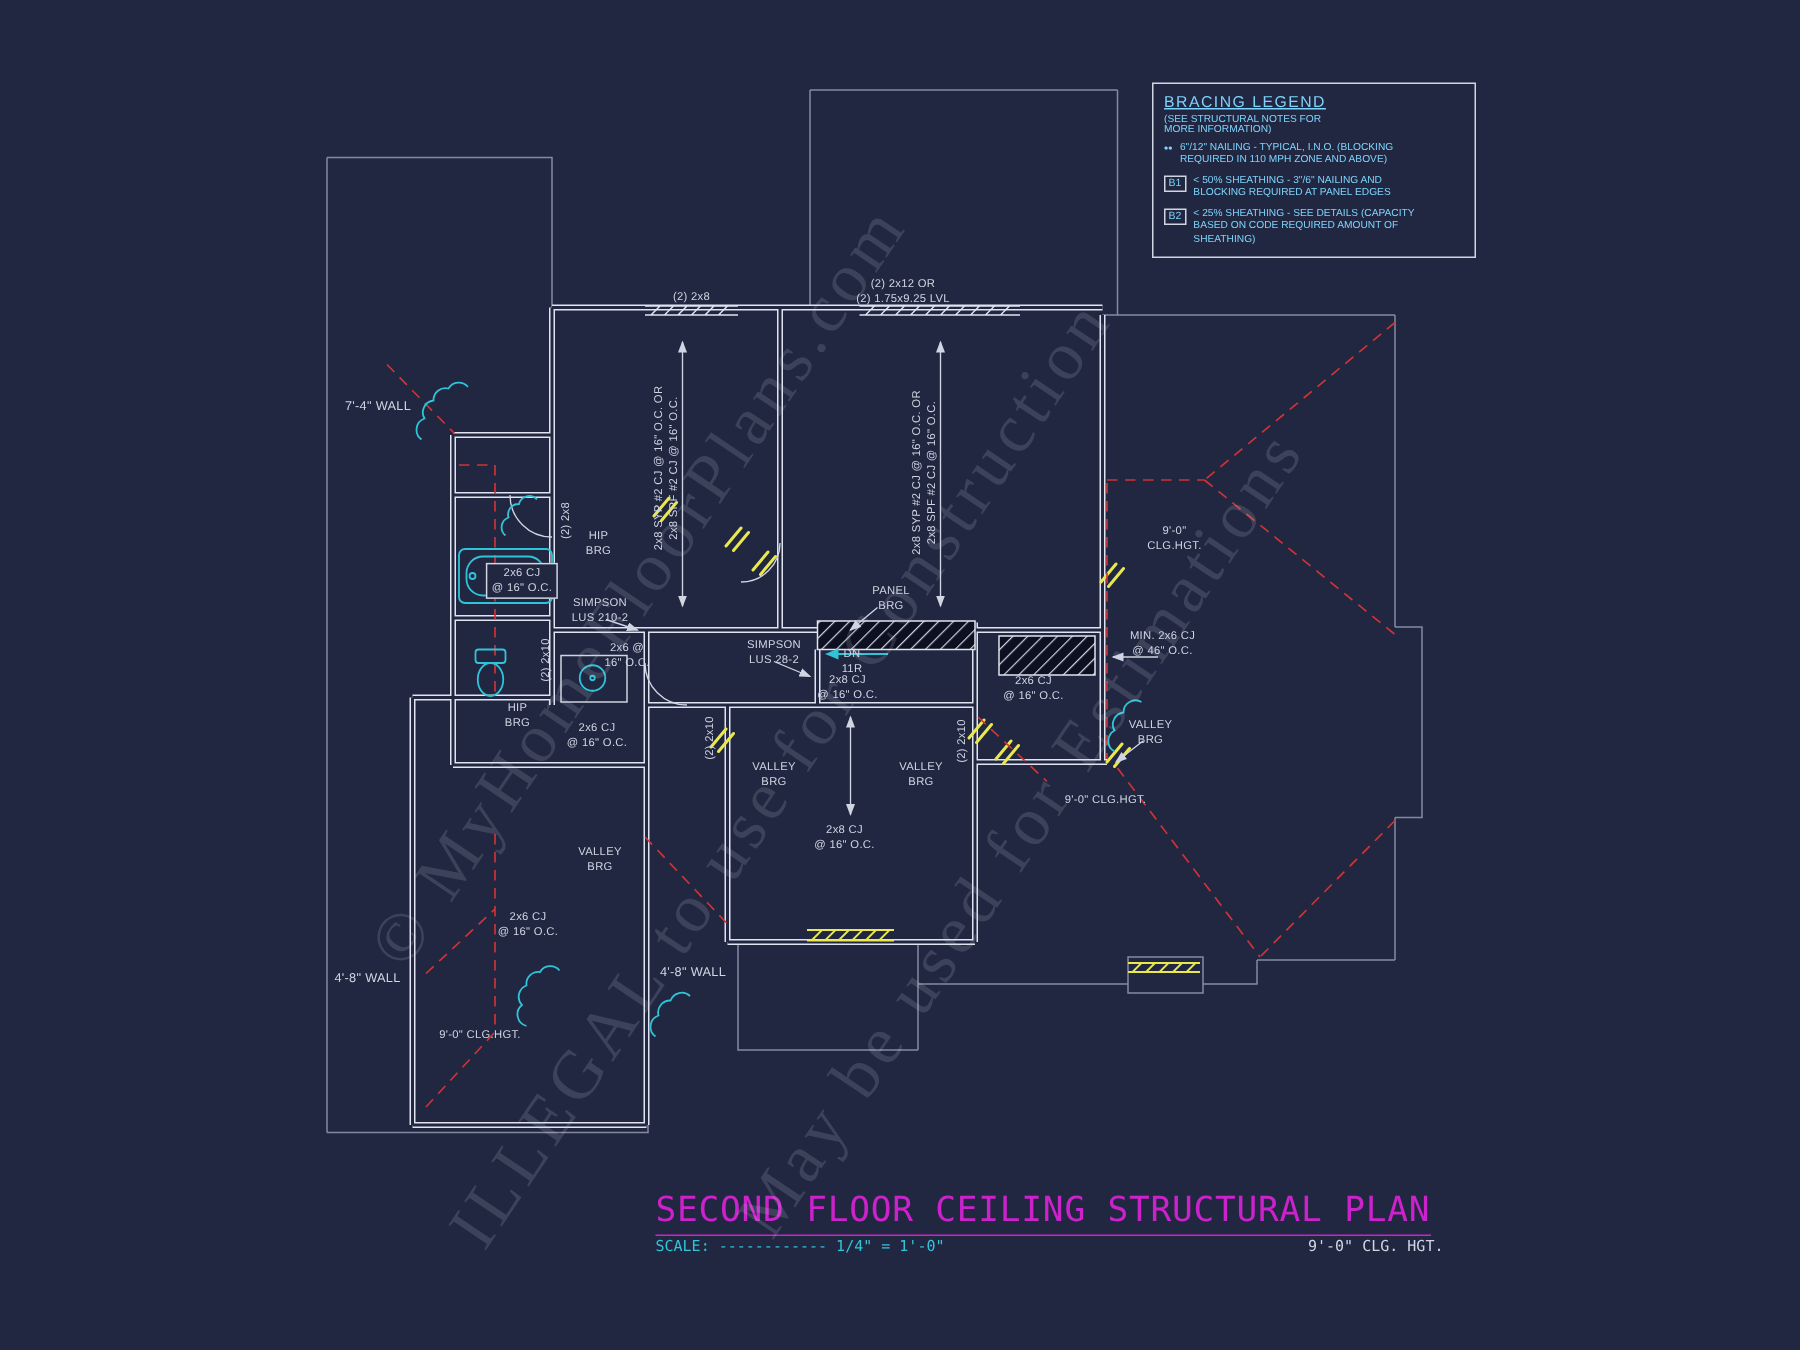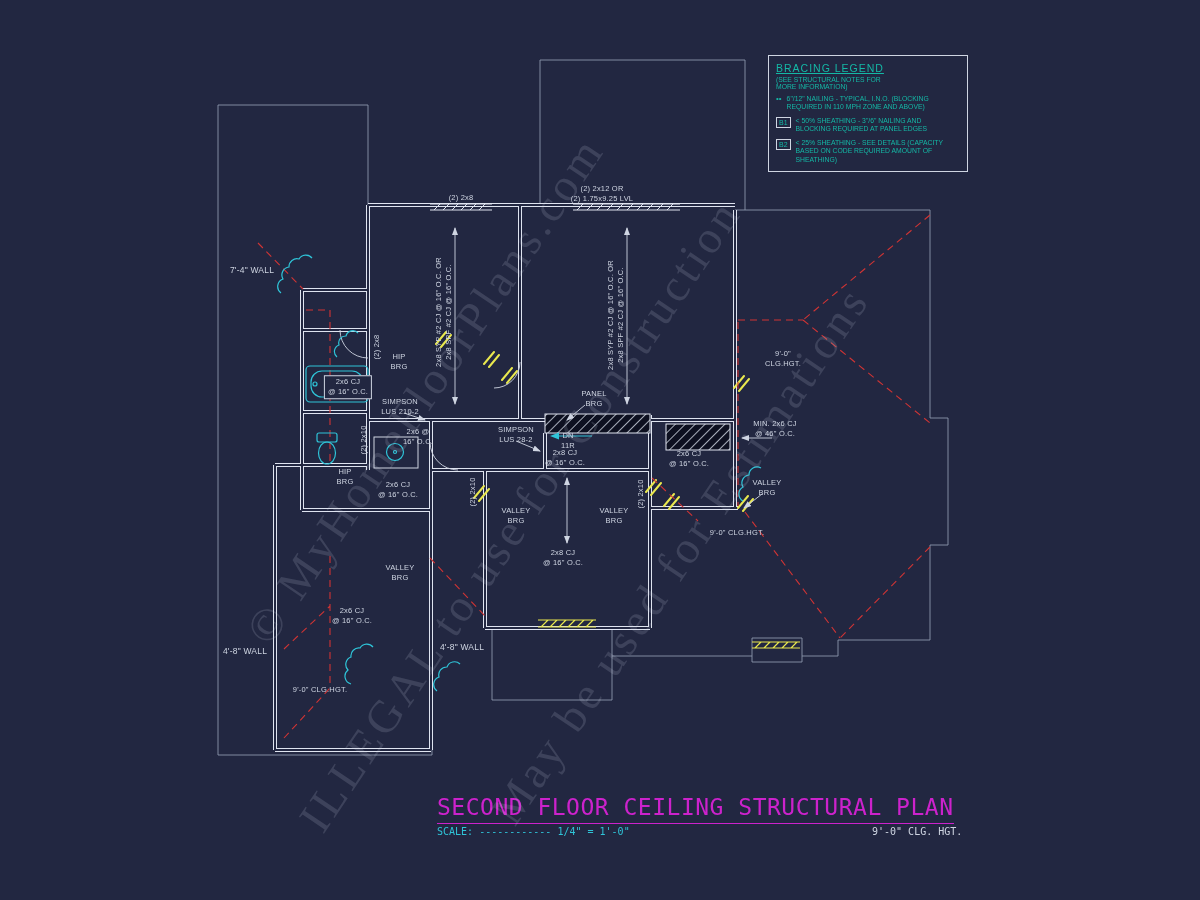--- a/index.html
+++ b/index.html
@@ -6,22 +6,22 @@
   #canvas{position:relative;width:1200px;height:900px;background:#222741;overflow:hidden;
           font-family:"Liberation Sans",sans-serif;}
   svg{position:absolute;left:0;top:0;}
   .lbl{position:absolute;transform:translate(-50%,-50%);color:#cfd5e2;
        font:7.5px/1.3 "Liberation Sans",sans-serif;text-align:center;
        white-space:pre-line;letter-spacing:.2px;}
   .lbl.rot{transform:translate(-50%,-50%) rotate(-90deg);}
   .lbl.boxed{border:1px solid #cfd5e2;padding:1px 3px;background:#222741;}
   .lbl.big{font-size:8.5px;}
   
-  #legend{position:absolute;left:768px;top:55px;width:200px;border:1px solid #cfd5e2;
-          color:#14b8a6;padding:6px 7px 7px 7px;box-sizing:border-box;}
+  #legend{position:absolute;left:768px;top:55px;width:216px;border:1px solid #cfd5e2;
+          color:#7dd3fc;padding:6px 7px 7px 7px;box-sizing:border-box;}
   #legend .ttl{font-size:10.5px;letter-spacing:1px;text-decoration:underline;margin-bottom:2px;}
   #legend .sub{font-size:6.8px;white-space:pre-line;margin-bottom:5px;}
   #legend .row{display:flex;gap:5px;margin-top:5px;align-items:flex-start;}
   #legend .tag{border:1px solid #cfd5e2;font-size:7px;padding:1px 2px;flex:0 0 auto;}
   #legend .bullet{font-size:8px;flex:0 0 auto;line-height:1;}
   #legend .txt{font-size:6.8px;white-space:pre-line;line-height:1.25;}
   
   #plan-title{position:absolute;left:437px;top:795px;color:#cc22cc;
       font:23px/1.1 "DejaVu Sans Mono",monospace;letter-spacing:.5px;
       border-bottom:1.5px solid #cc22cc;padding-bottom:3px;}

